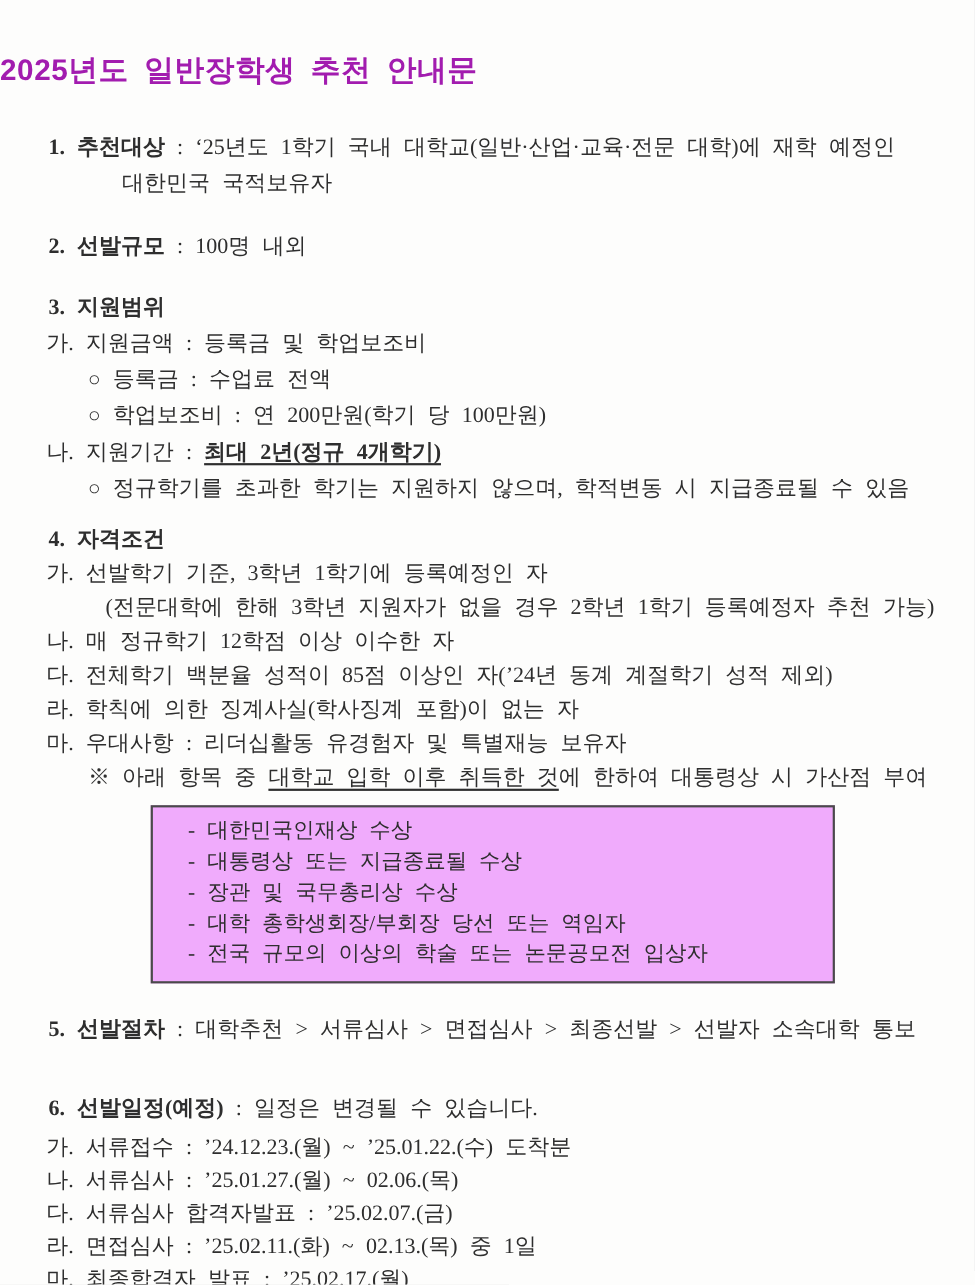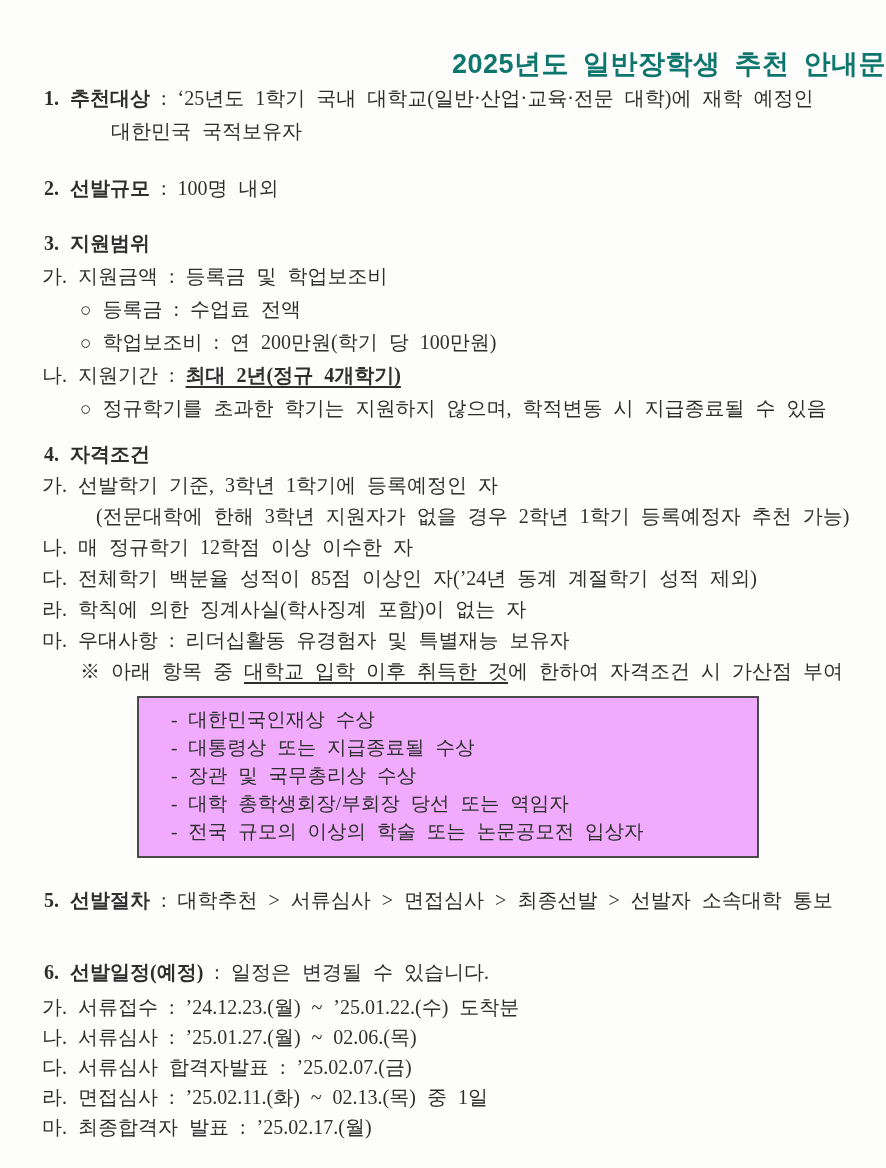--- a/index.html
+++ b/index.html
@@ -12,46 +12,46 @@
     width:886px; height:1168px;
     margin:0 auto;
     background:#fdfdfc;
     color:#2e2e2e;
     box-sizing:border-box;
     padding-top:46px;
     overflow:hidden;
   }
   .title {
     margin:0;
-    text-align:right;
+    text-align:left;
     font-family:"Liberation Sans","DejaVu Sans",sans-serif;
     font-weight:bold;
     font-size:27px;
     letter-spacing:0.5px;
-    color:#0f766e;
+    color:#a21caf;
     word-spacing:6px;
   }
   .line {
     font-size:20px;
     line-height:33px;
     word-spacing:6px;
     white-space:nowrap;
   }
   .bold { font-weight:bold; }
   .u  { text-decoration:underline; text-underline-offset:4px; }
   .bu { font-weight:bold; text-decoration:underline; text-underline-offset:4px; }
 
   .ind-num  { padding-left:44px; }
   .ind-sub  { padding-left:42px; }
   .ind-note { padding-left:96px; }
   .ind-circ { padding-left:80px; }
   .ind-star { padding-left:80px; }
   .ind-cont { padding-left:111px; }
 
-  .sec-s1 { }
+  .sec-s1 { margin-top:36px; }
   .sec-s2 { margin-top:24px; }
   .sec-s3 { margin-top:22px; }
   .sec-s4 { margin-top:14px; }
   .sec-s4 .line { line-height:31px; }
   .sec-s5 { margin-top:26px; }
   .sec-s6 { margin-top:40px; }
   .sec-s6 .line { line-height:30px; }
   .sec-s6 .sched { margin-top:5px; }
 
   .award-box {
@@ -143,21 +143,21 @@
       <span>라.</span>
       <span>학칙에 의한 징계사실(학사징계 포함)이 없는 자</span>
     </div>
     <div class="line ind-sub">
       <span>마.</span>
       <span>우대사항 : 리더십활동 유경험자 및 특별재능 보유자</span>
     </div>
     <div class="line ind-star">
       <span>※</span>
       <span>아래 항목 중</span>
-      <span><span class="u">대학교 입학 이후 취득한 것</span><span>에 한하여 자격조건 시 가산점 부여</span></span>
+      <span><span class="u">대학교 입학 이후 취득한 것</span><span>에 한하여 대통령상 시 가산점 부여</span></span>
     </div>
     <div class="award-box">
       <div class="line">-  대한민국인재상 수상</div>
       <div class="line">-  대통령상 또는 지급종료될 수상</div>
       <div class="line">-  장관 및 국무총리상 수상</div>
       <div class="line">-  대학 총학생회장/부회장 당선 또는 역임자</div>
       <div class="line">-  전국 규모의 이상의 학술 또는 논문공모전 입상자</div>
     </div>
   </section>
 

